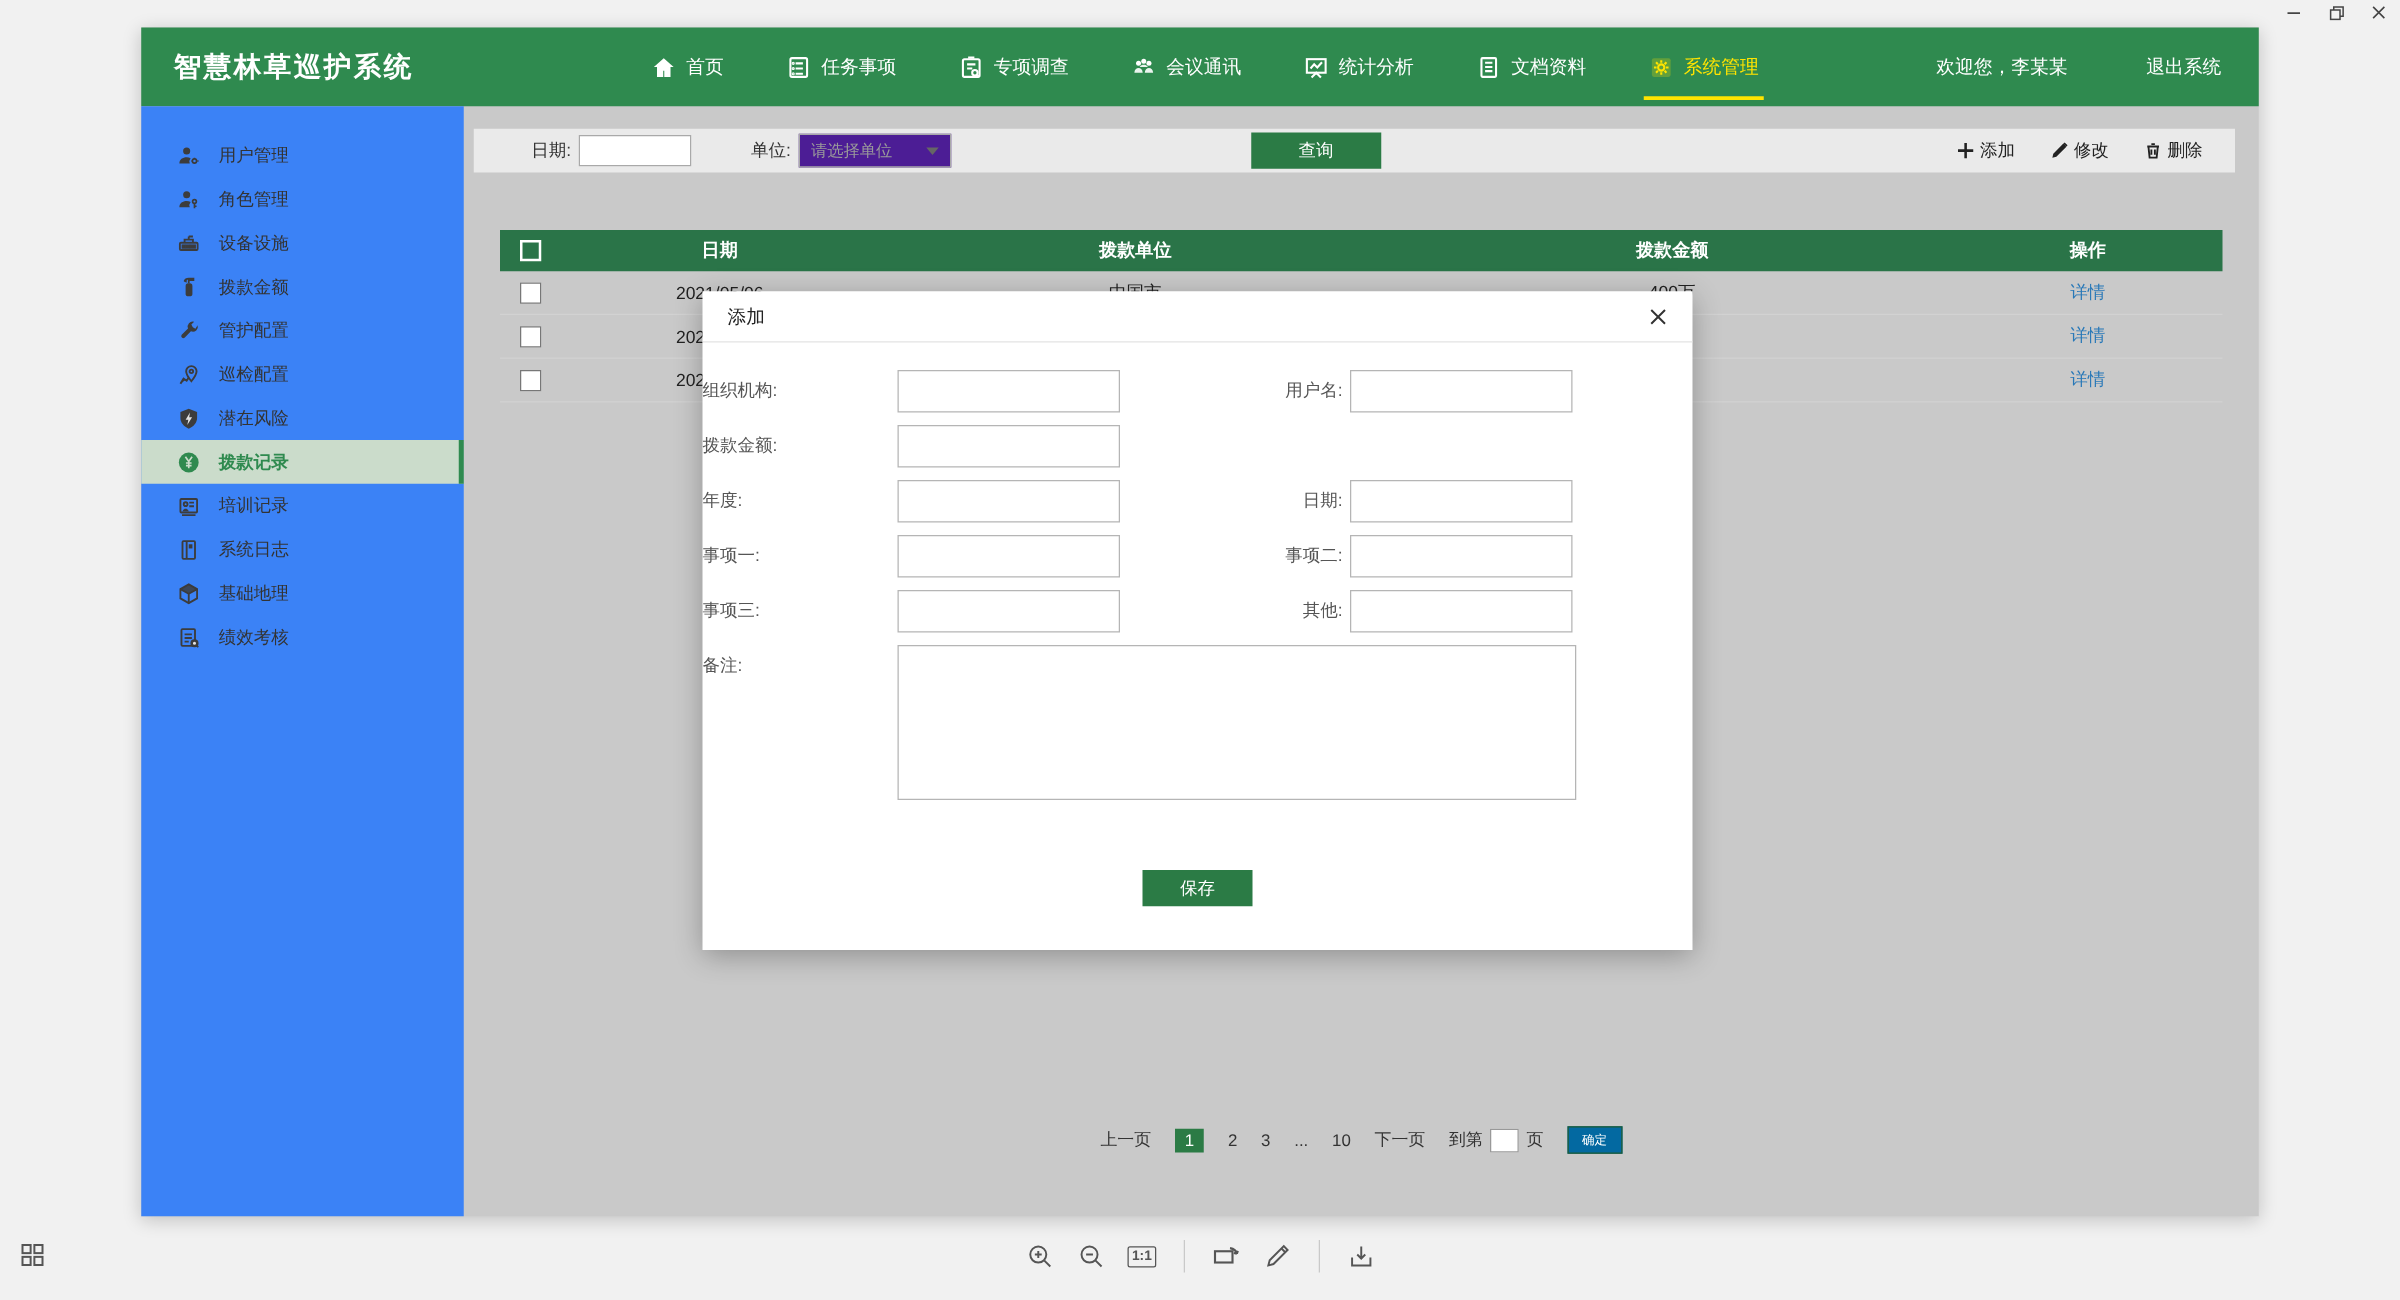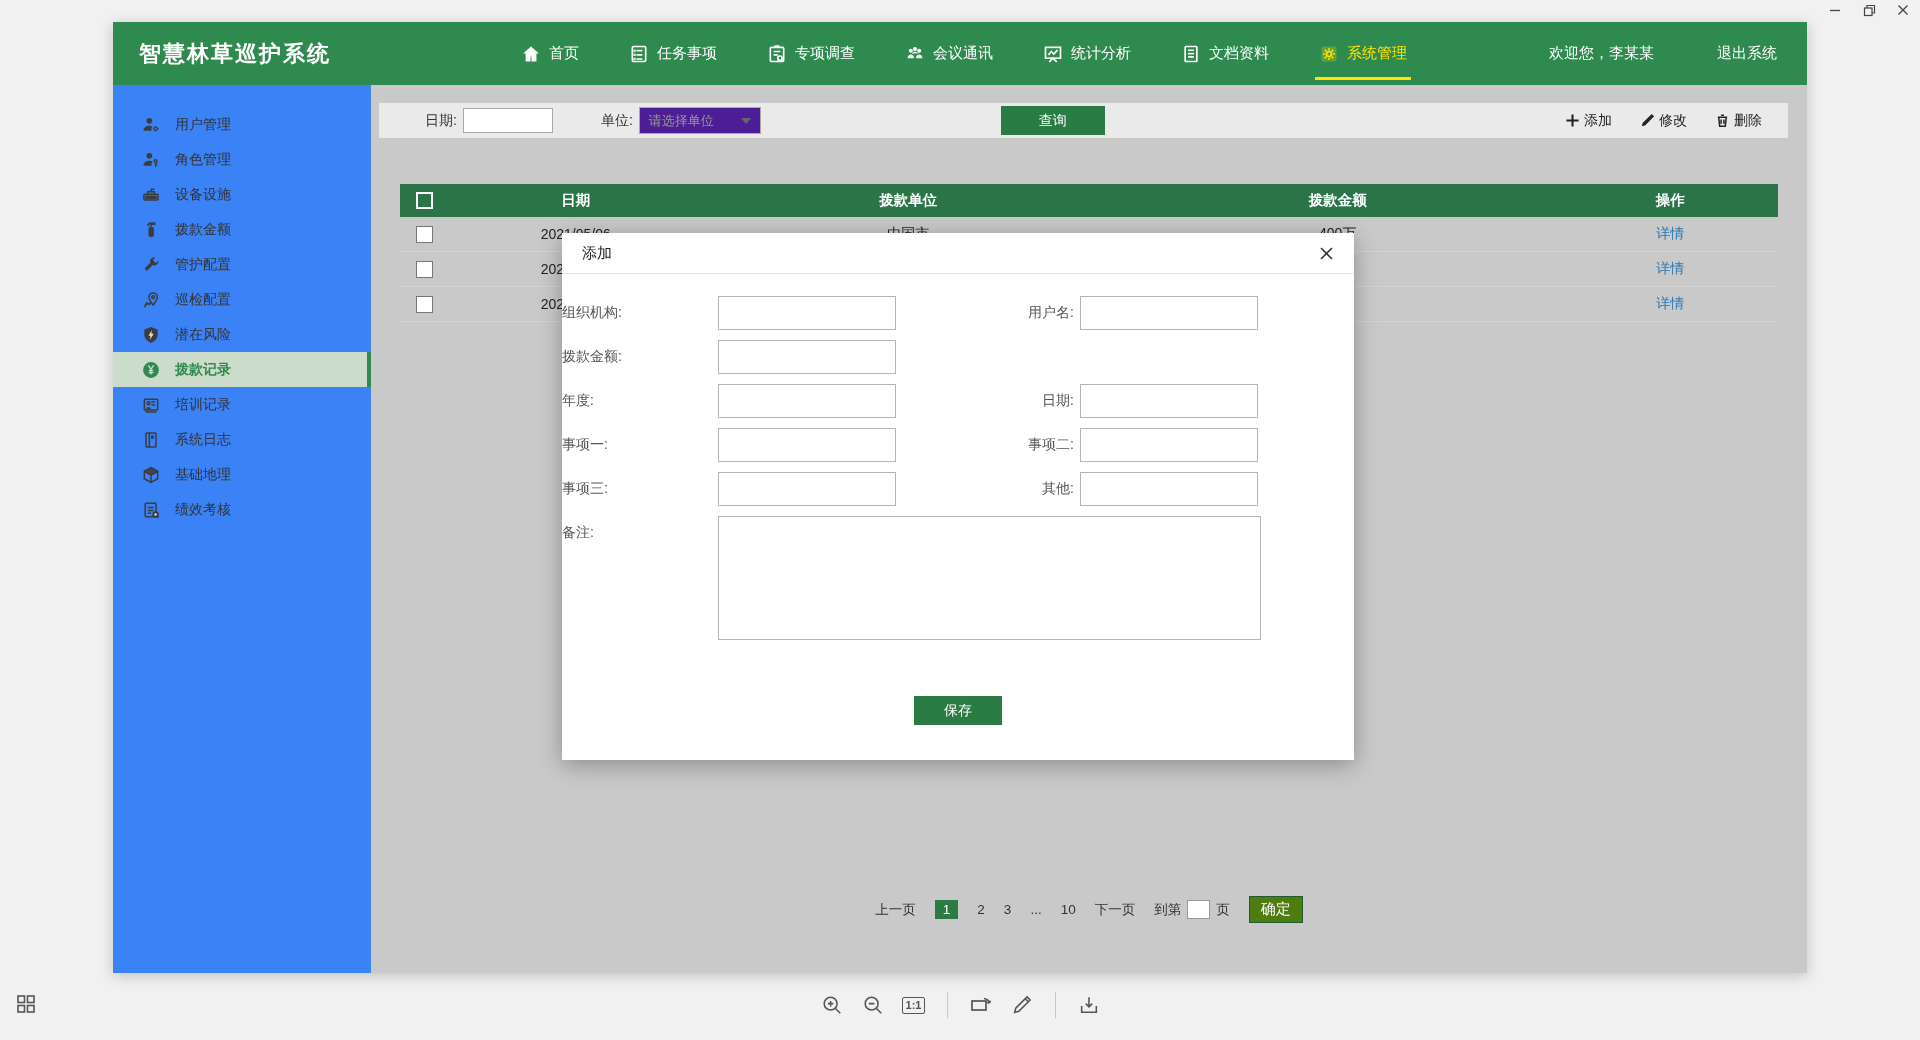--- a/index.html
+++ b/index.html
@@ -69,21 +69,21 @@
   .cb { width:17px; height:17px; border:1px solid #777; background:#fff; margin:0 auto; cursor:pointer; }
   .cb-head { width:17px; height:17px; border:2px solid #fff; background:transparent; margin:0 auto; cursor:pointer; }
   .detail-link { color:#2878b8; cursor:pointer; }
 
   
   .pagination { position:absolute; left:0; right:0; bottom:50px; display:flex; justify-content:center; align-items:center; gap:19px; font-size:13.5px; color:#333; }
   .pg-item { cursor:pointer; }
   .pg-num.active { background:#2b7b45; color:#fff; padding:2px 8px; }
   .goto { display:flex; align-items:center; gap:6px; }
   .goto-input { width:23px; height:19px; border:1px solid #999; background:#fff; }
-  .btn-confirm { background:#4d7c0f; color:#fff; border:1px solid #1f5c33; padding:3px 11px; font-size:15px; cursor:pointer; }
+  .btn-confirm { background:#0369a1; color:#fff; border:1px solid #1f5c33; padding:3px 11px; font-size:10px; cursor:pointer; }
 
   
   .modal { position:absolute; left:449px; top:148px; width:792px; height:527px; background:#fff; box-shadow:0 5px 22px rgba(0,0,0,0.30); z-index:5; }
   .modal-header { height:41px; display:flex; align-items:center; justify-content:space-between; padding:0 20px; border-bottom:1px solid #e4e4e4; font-size:15px; color:#222; }
   .modal-close { font-size:19px; color:#333; cursor:pointer; line-height:1; }
   .modal-body { padding-top:22px; }
   .m-row { display:flex; align-items:center; margin-bottom:10px; }
   .m-label { width:156px; padding-right:6px; font-size:14px; color:#555; }
   .m-label2 { width:184px; text-align:right; padding-right:6px; font-size:14px; color:#555; }
   .m-input { width:178px; height:34px; border:1px solid #b5b5b5; background:#fff; font-size:14px; padding:0 6px; }

